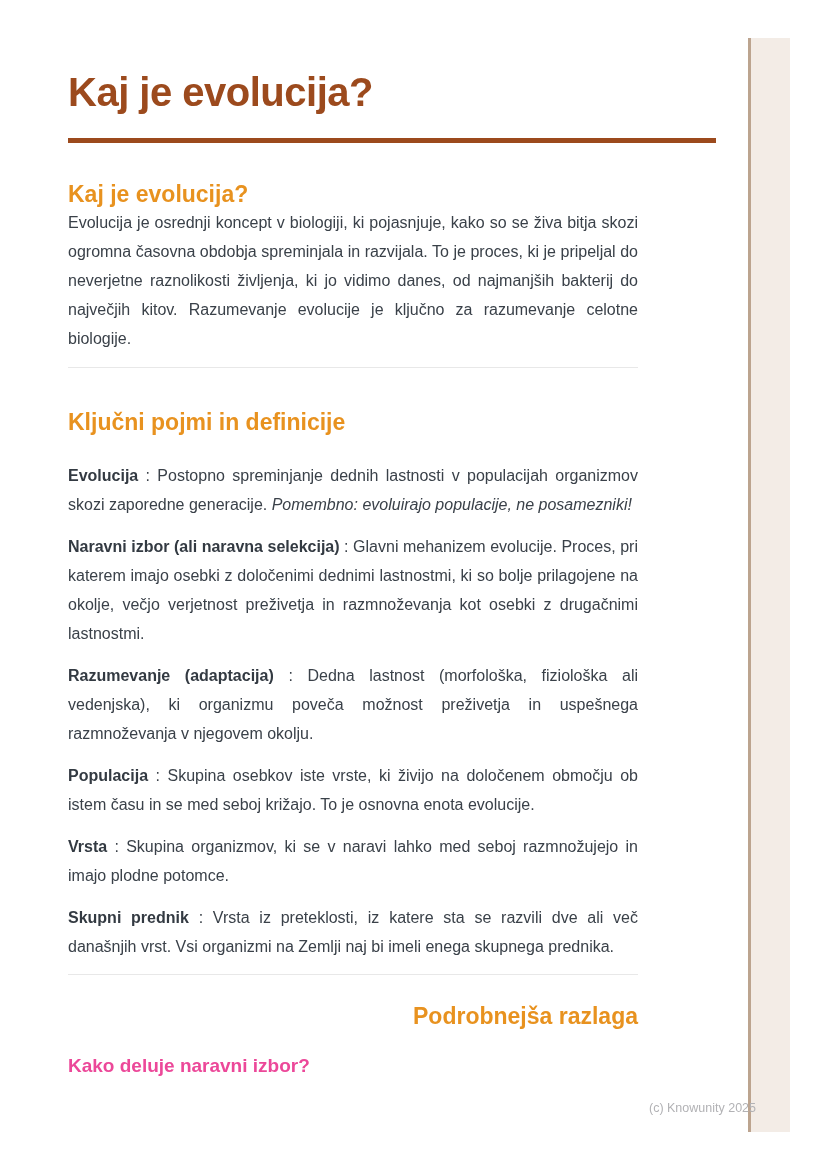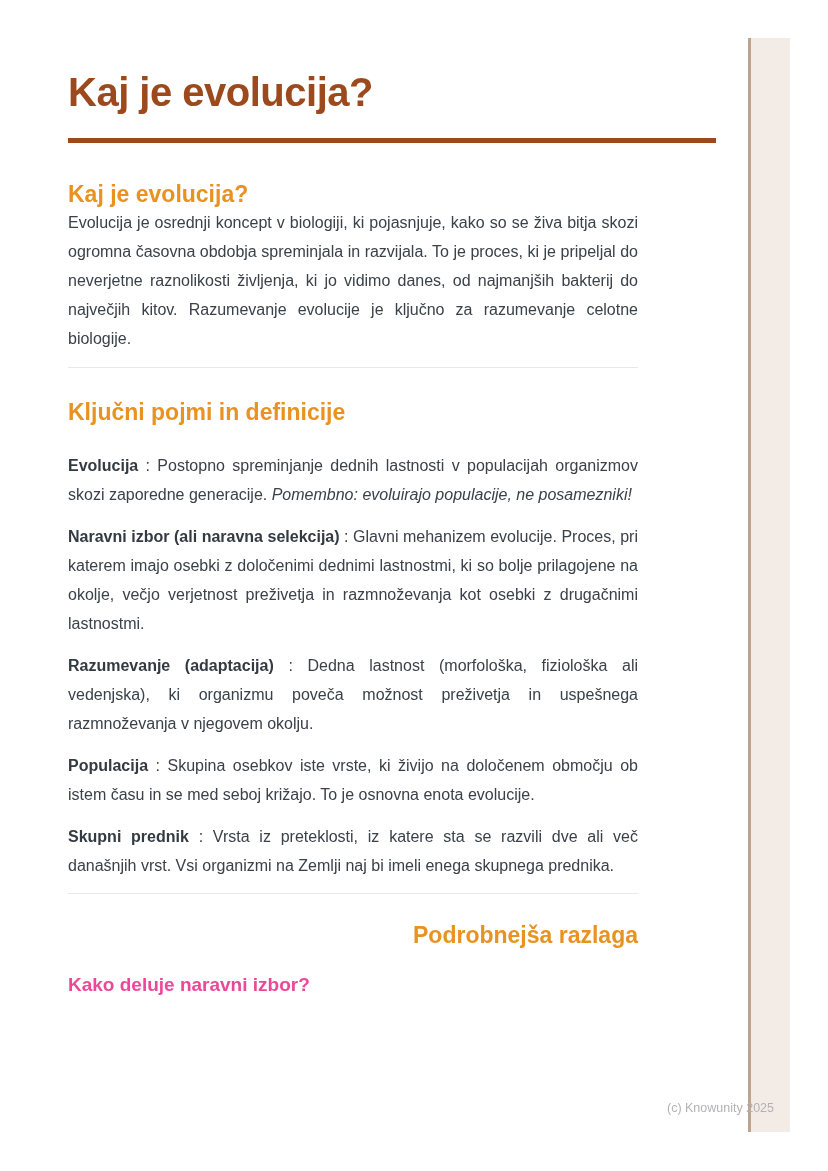--- a/index.html
+++ b/index.html
@@ -51,21 +51,21 @@
   }
 
   h2 {
     font-size: 23px;
     line-height: 28px;
     font-weight: 700;
     color: #E8921F;
     margin: 0;
   }
   .h2-intro   { margin-top: 37px; }
-  .h2-key     { margin-top: 30px; }
+  .h2-key     { margin-top: 40px; }
   .h2-details { margin-top: 27px; text-align: right; }
 
   h3 {
     font-size: 19px;
     line-height: 23px;
     font-weight: 700;
     color: #ec4899;
     margin: 24px 0 0 0;
   }
 
@@ -89,21 +89,21 @@
     border: none;
     border-top: 1px solid #E8E8E8;
     margin: 14px 0 0 0;
     width: 570px;
   }
   hr.divider-2 { margin-top: 13px; }
 
   .footer-copyright {
     position: absolute;
     top: 1101px;
-    right: 54px;
+    right: 72px;
     font-size: 12.5px;
     color: #B2B2B5;
     z-index: 3;
   }
 </style>
 </head>
 <body>
 
 <div class="side-stripe"></div>
 
@@ -121,20 +121,21 @@
 
   <div class="definitions">
     <p class="body-text"><strong class="def-term">Evolucija</strong><span> : </span><span>Postopno spreminjanje dednih lastnosti v populacijah organizmov skozi zaporedne generacije. </span><em class="def-note">Pomembno: evoluirajo populacije, ne posamezniki!</em></p>
 
     <p class="body-text"><strong class="def-term">Naravni izbor (ali naravna selekcija)</strong><span> : </span><span>Glavni mehanizem evolucije. Proces, pri katerem imajo osebki z določenimi dednimi lastnostmi, ki so bolje prilagojene na okolje, večjo verjetnost preživetja in razmnoževanja kot osebki z drugačnimi lastnostmi.</span></p>
 
     <p class="body-text"><strong class="def-term">Razumevanje (adaptacija)</strong><span> : </span><span>Dedna lastnost (morfološka, fiziološka ali vedenjska), ki organizmu poveča možnost preživetja in uspešnega razmnoževanja v njegovem okolju.</span></p>
 
     <p class="body-text"><strong class="def-term">Populacija</strong><span> : </span><span>Skupina osebkov iste vrste, ki živijo na določenem območju ob istem času in se med seboj križajo. To je osnovna enota evolucije.</span></p>
 
+    <p class="body-text"><strong class="def-term">Vrsta</strong><span> : </span><span>Skupina organizmov, ki se v naravi lahko med seboj razmnožujejo in imajo plodne potomce.</span></p>
 
     <p class="body-text"><strong class="def-term">Skupni prednik</strong><span> : </span><span>Vrsta iz preteklosti, iz katere sta se razvili dve ali več današnjih vrst. Vsi organizmi na Zemlji naj bi imeli enega skupnega prednika.</span></p>
   </div>
 
   <hr class="divider divider-2">
 
   <h2 class="h2-details">Podrobnejša razlaga</h2>
   <h3>Kako deluje naravni izbor?</h3>
 
 </div>

